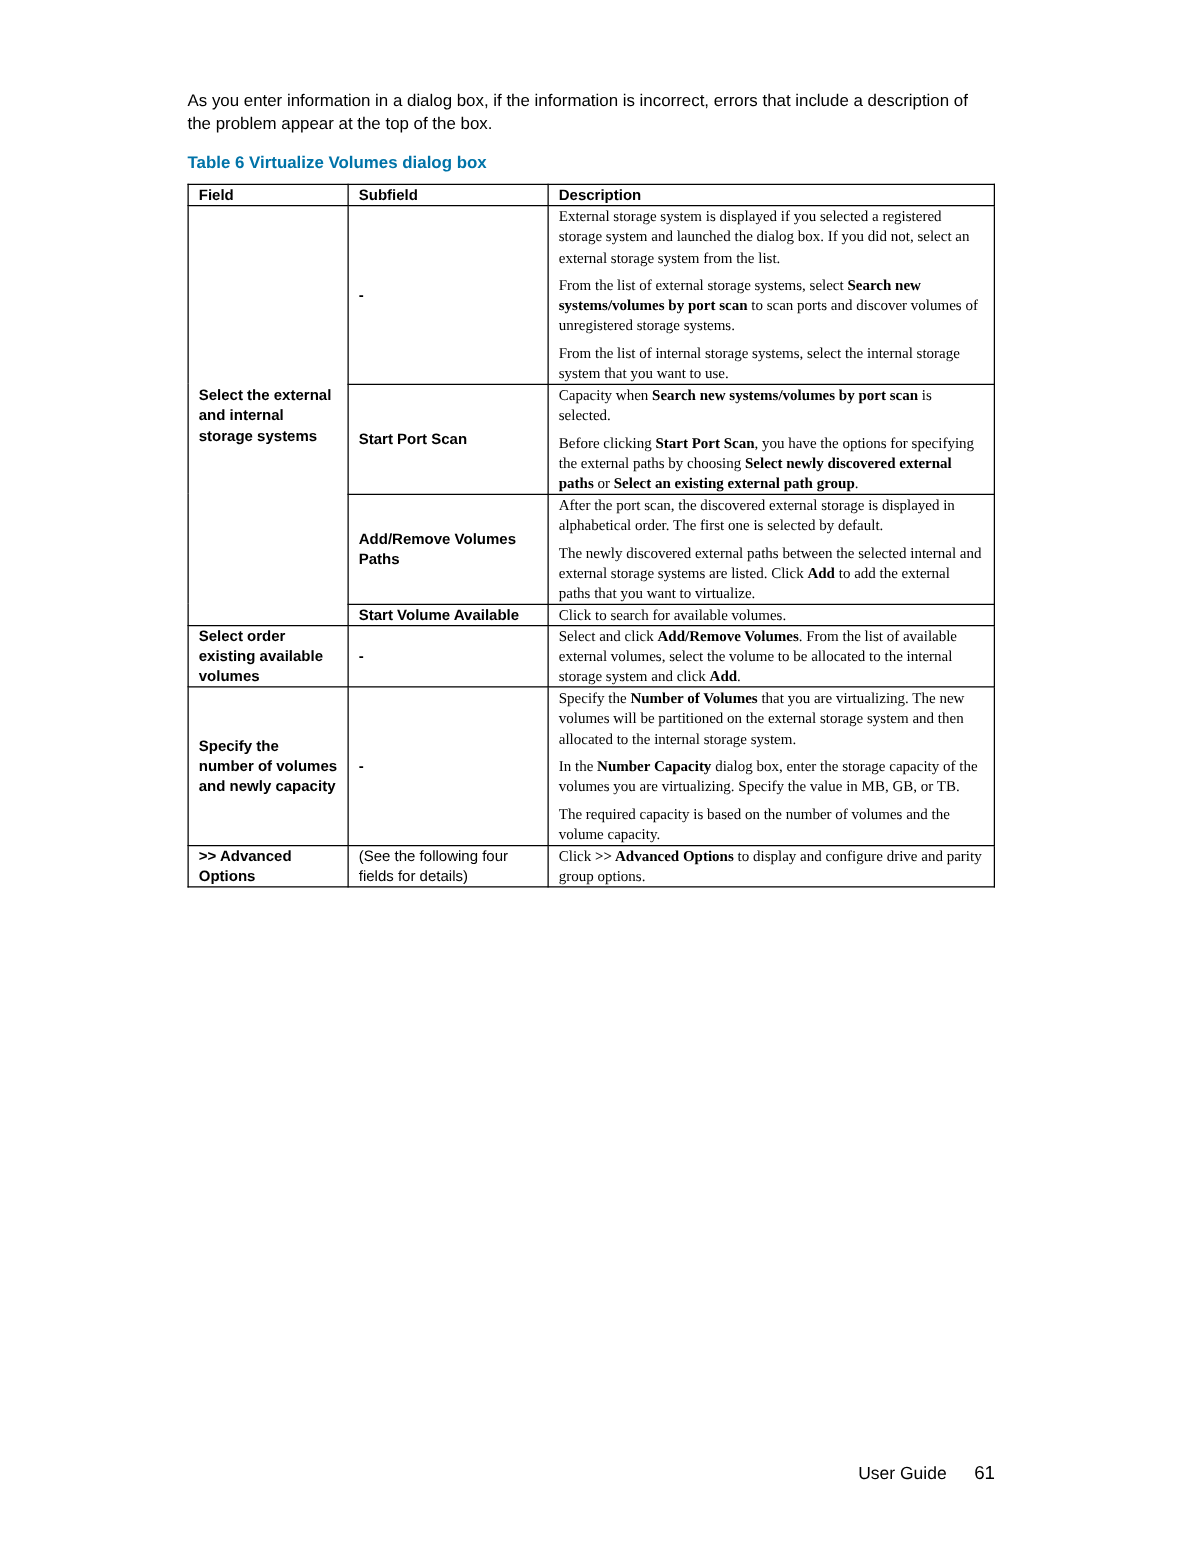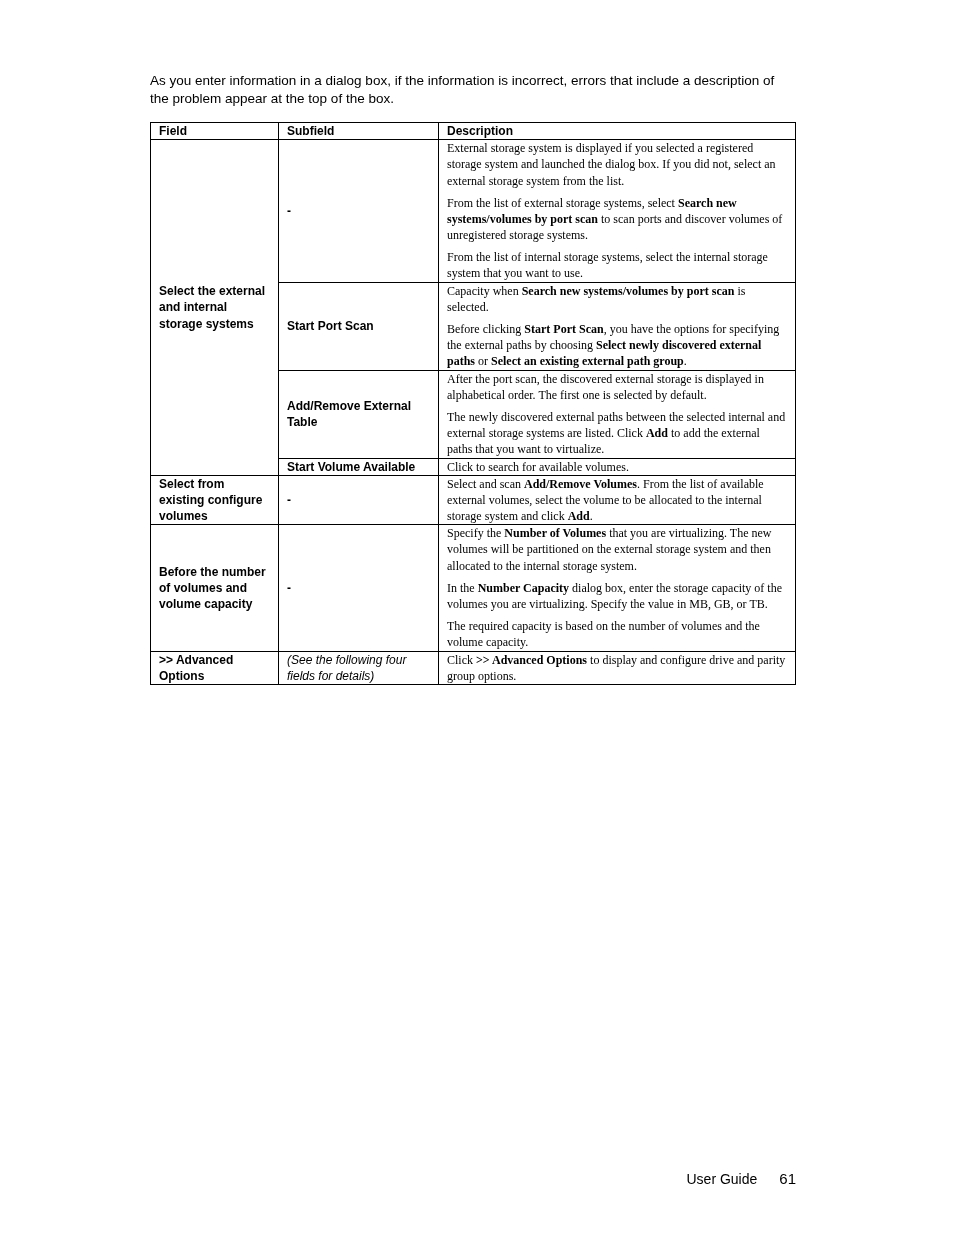--- a/index.html
+++ b/index.html
@@ -40,39 +40,40 @@
     vertical-align: middle;
     padding: 0 8px;
     font-size: 12px;
     line-height: 1.35;
     word-wrap: break-word;
   }
   th {
     font-weight: bold;
   }
   td.fieldcell, td.subfieldcell { font-weight: bold; }
-  td.subfieldcell.plain { font-weight: normal; font-style: italic; }
+  td.subfieldcell.plain { font-weight: normal; }
   .desc p { margin: 0 0 6px 0; font-family: Liberation Serif, serif; }
   .desc p:last-child { margin-bottom: 0; }
   .b { font-weight: bold; }
   .footer {
     position: absolute;
     bottom: 48px;
     right: 100px;
     font-size: 14px;
   }
   .footer .num { margin-left: 22px; font-size: 15px; }
 </style>
 </head>
 <body>
 
 <div class="page">
 
   <p class="intro">As you enter information in a dialog box, if the information is incorrect, errors that include a description of the problem appear at the top of the box.</p>
 
+  <p class="table-caption">Table 6 Virtualize Volumes dialog box</p>
 
   <table>
     <colgroup>
         <col class="c1">
         <col class="c2">
         <col class="c3">
       </colgroup>
     <thead>
       <tr>
         <th>Field</th>
@@ -94,44 +95,44 @@
 
       <tr>
         <td class="subfieldcell">Start Port Scan</td>
         <td class="desc">
           <p><span>Capacity when </span><span class="b">Search new systems/volumes by port scan</span><span> is selected.</span></p>
           <p><span>Before clicking </span><span class="b">Start Port Scan</span><span>, you have the options for specifying the external paths by choosing </span><span class="b">Select newly discovered external paths</span><span> or </span><span class="b">Select an existing external path group</span><span>.</span></p>
         </td>
       </tr>
 
       <tr>
-        <td class="subfieldcell">Add/Remove External Table</td>
+        <td class="subfieldcell">Add/Remove Volumes Paths</td>
         <td class="desc">
           <p><span>After the port scan, the discovered external storage is displayed in alphabetical order. The first one is selected by default.</span></p>
           <p><span>The newly discovered external paths between the selected internal and external storage systems are listed. Click </span><span class="b">Add</span><span> to add the external paths that you want to virtualize.</span></p>
         </td>
       </tr>
 
       <tr>
         <td class="subfieldcell">Start Volume Available</td>
         <td class="desc">
           <p><span>Click to search for available volumes.</span></p>
         </td>
       </tr>
 
       <tr>
-        <td class="fieldcell">Select from existing configure volumes</td>
+        <td class="fieldcell">Select order existing available volumes</td>
         <td class="subfieldcell">-</td>
         <td class="desc">
-          <p><span>Select and scan </span><span class="b">Add/Remove Volumes</span><span>. From the list of available external volumes, select the volume to be allocated to the internal storage system and click </span><span class="b">Add</span><span>.</span></p>
+          <p><span>Select and click </span><span class="b">Add/Remove Volumes</span><span>. From the list of available external volumes, select the volume to be allocated to the internal storage system and click </span><span class="b">Add</span><span>.</span></p>
         </td>
       </tr>
 
       <tr>
-        <td class="fieldcell">Before the number of volumes and volume capacity</td>
+        <td class="fieldcell">Specify the number of volumes and newly capacity</td>
         <td class="subfieldcell">-</td>
         <td class="desc">
           <p><span>Specify the </span><span class="b">Number of Volumes</span><span> that you are virtualizing. The new volumes will be partitioned on the external storage system and then allocated to the internal storage system.</span></p>
           <p><span>In the </span><span class="b">Number Capacity</span><span> dialog box, enter the storage capacity of the volumes you are virtualizing. Specify the value in MB, GB, or TB.</span></p>
           <p><span>The required capacity is based on the number of volumes and the volume capacity.</span></p>
         </td>
       </tr>
 
       <tr>
         <td class="fieldcell">&gt;&gt; Advanced Options</td>

